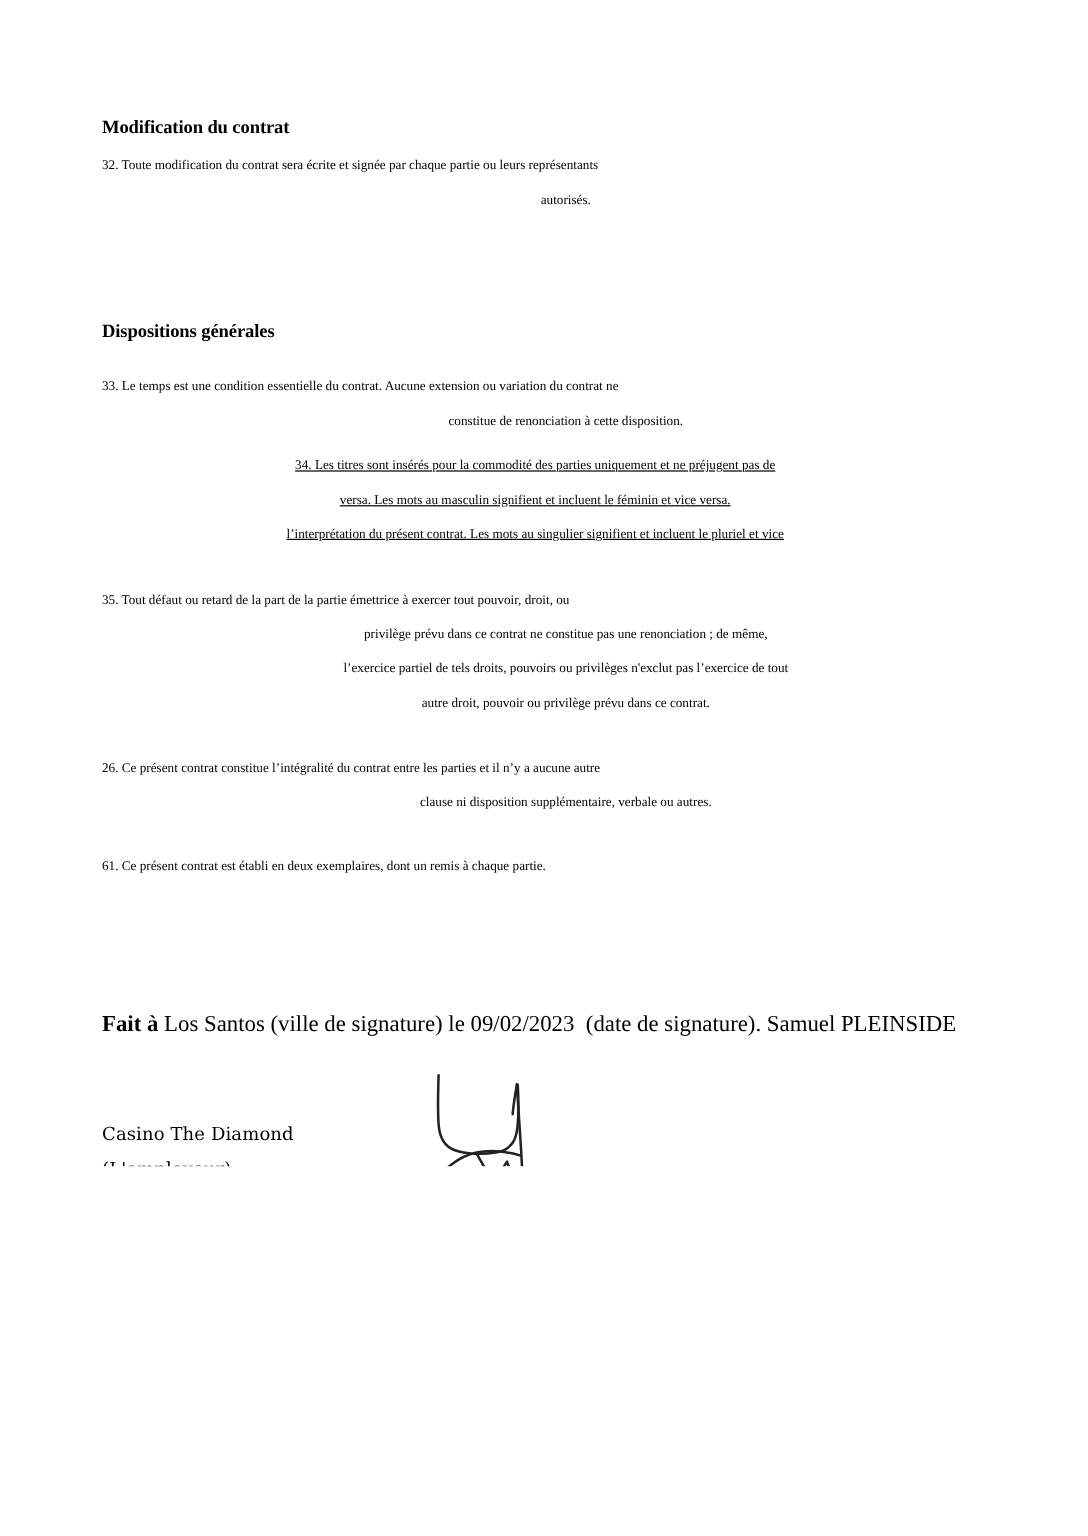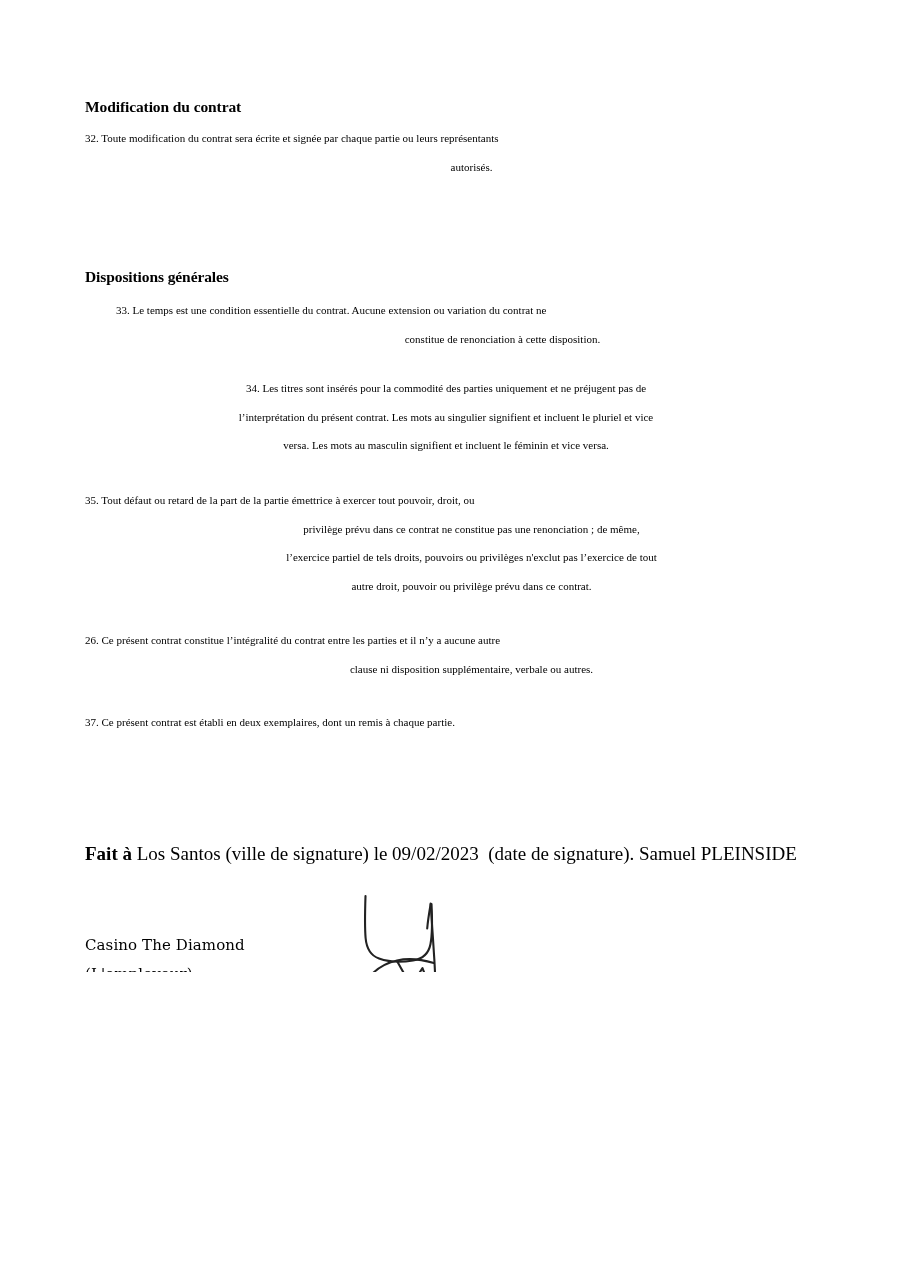--- a/index.html
+++ b/index.html
@@ -50,20 +50,21 @@
     padding-left: 51px;
     text-align: center;
   }
 
   .clause-centered {
     text-align: center;
   }
 
   .clause-centered .ln {
     padding-left: 0;
+    text-decoration: underline;
   }
 
   
   .signline {
     position: absolute;
     left: 85px;
     font-size: 19px;
     line-height: 22px;
     white-space: pre;
   }
@@ -112,45 +113,45 @@
 
   <div class="block heading" style="top:97px;">Modification du contrat</div>
 
   <div class="block clause" style="top:124px;">
     <span class="ln">32. Toute modification du contrat sera écrite et signée par chaque partie ou leurs représentants</span>
     <span class="ln ind">autorisés.</span>
   </div>
 
   <div class="block heading" style="top:267px;">Dispositions générales</div>
 
-  <div class="block clause" style="top:296px;margin-left:31px;">
+  <div class="block clause" style="top:308px;">
     <span class="ln">33. Le temps est une condition essentielle du contrat. Aucune extension ou variation du contrat ne</span>
     <span class="ln ind">constitue de renonciation à cette disposition.</span>
   </div>
 
   <div class="block clause clause-centered" style="top:374px;">
     <span class="ln">34. Les titres sont insérés pour la commodité des parties uniquement et ne préjugent pas de</span>
+    <span class="ln">versa. Les mots au masculin signifient et incluent le féminin et vice versa.</span>
     <span class="ln">l’interprétation du présent contrat. Les mots au singulier signifient et incluent le pluriel et vice</span>
-    <span class="ln">versa. Les mots au masculin signifient et incluent le féminin et vice versa.</span>
   </div>
 
   <div class="block clause" style="top:486px;">
     <span class="ln">35. Tout défaut ou retard de la part de la partie émettrice à exercer tout pouvoir, droit, ou</span>
     <span class="ln ind">privilège prévu dans ce contrat ne constitue pas une renonciation ; de même,</span>
     <span class="ln ind">l’exercice partiel de tels droits, pouvoirs ou privilèges n'exclut pas l’exercice de tout</span>
     <span class="ln ind">autre droit, pouvoir ou privilège prévu dans ce contrat.</span>
   </div>
 
   <div class="block clause" style="top:626px;">
     <span class="ln">26. Ce présent contrat constitue l’intégralité du contrat entre les parties et il n’y a aucune autre</span>
     <span class="ln ind">clause ni disposition supplémentaire, verbale ou autres.</span>
   </div>
 
   <div class="block clause" style="top:708px;">
-    <span class="ln">37. Ce présent contrat est établi en deux exemplaires, dont un remis à chaque partie.</span>
+    <span class="ln">61. Ce présent contrat est établi en deux exemplaires, dont un remis à chaque partie.</span>
   </div>
 
   <div class="signline" style="top:843px;"><b>Fait à</b><span> Los Santos (ville de signature) le 09/02/2023  (date de signature). Samuel PLEINSIDE</span></div>
 
   <div class="party" style="top:931px;">
     <span class="ln">Casino The Diamond</span>
     <span class="ln">(L'employeur)</span>
   </div>
 
   <div class="signature">

